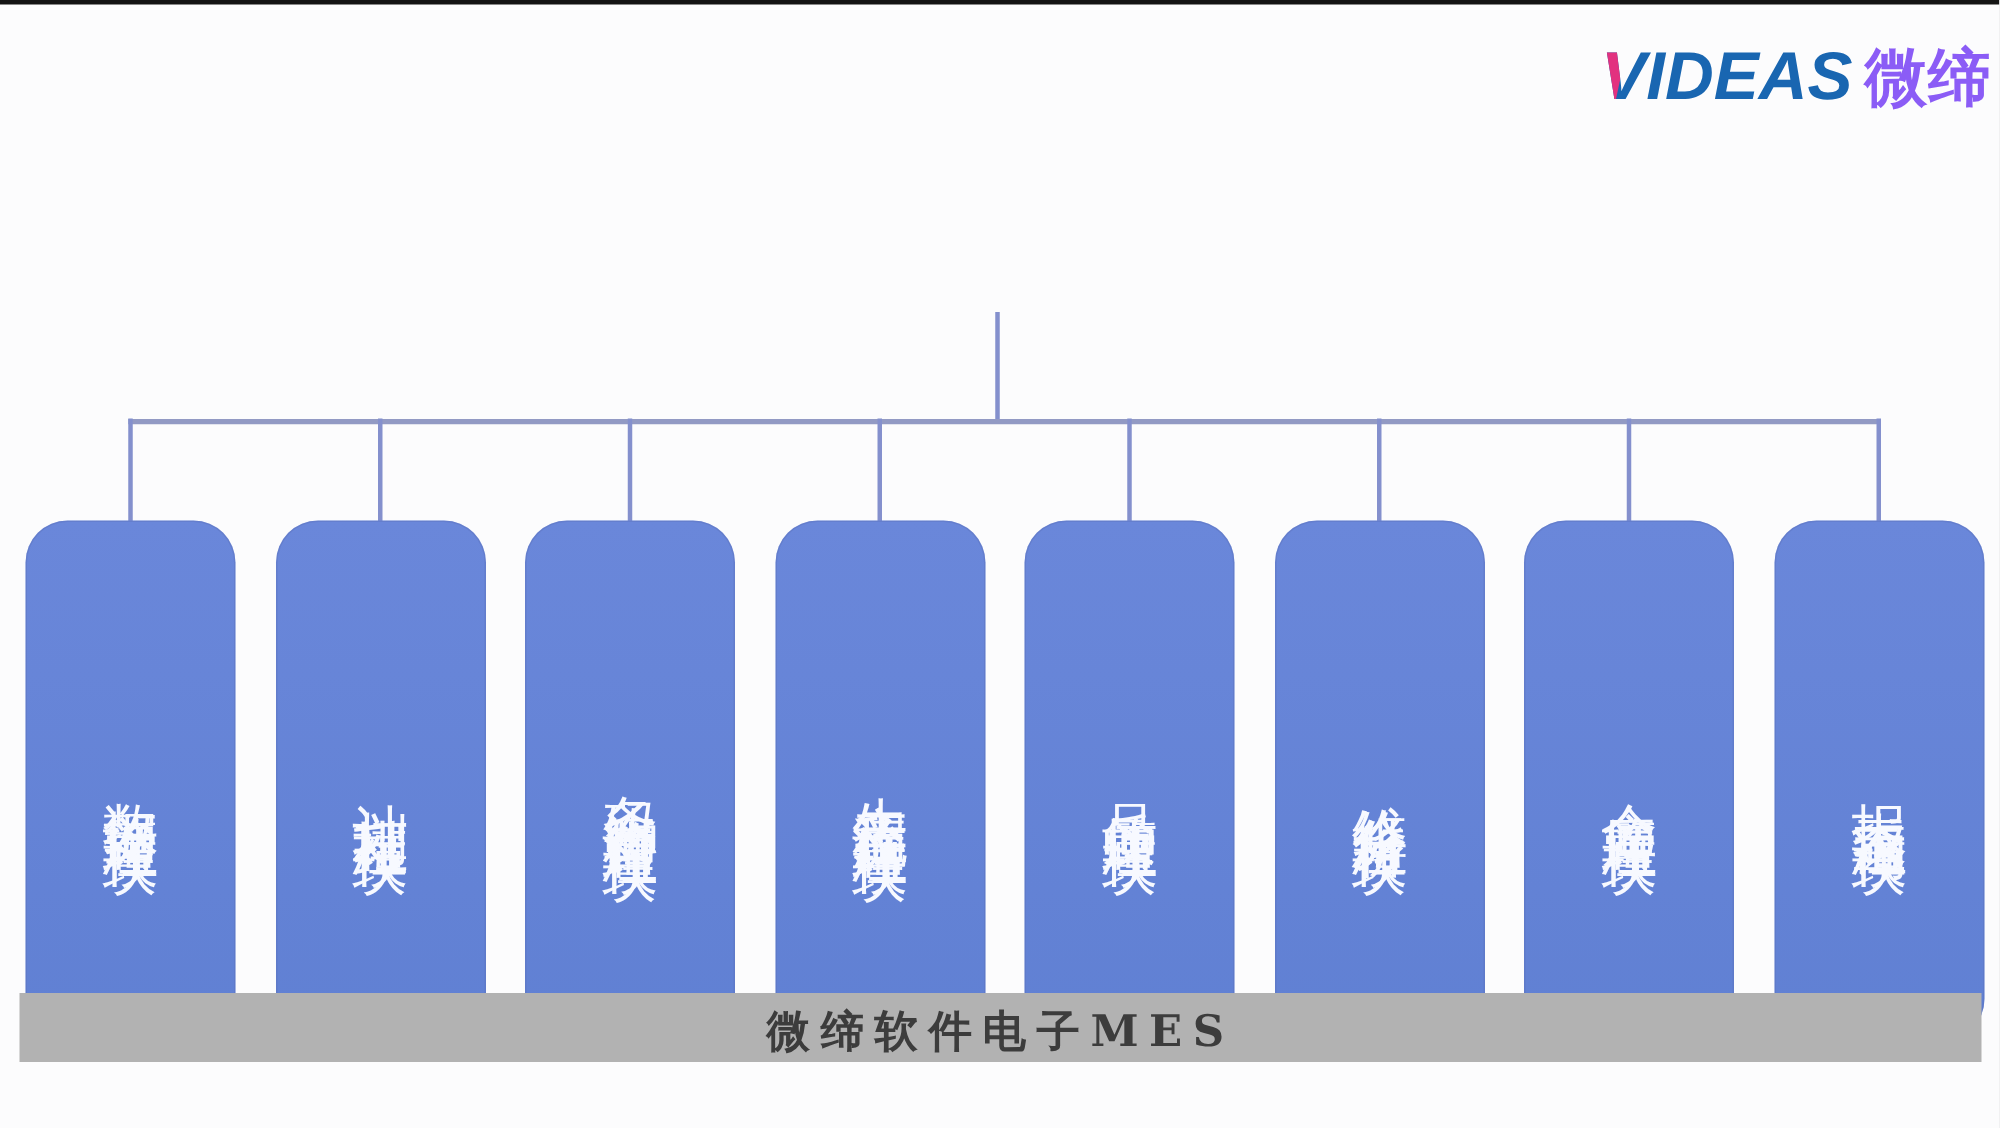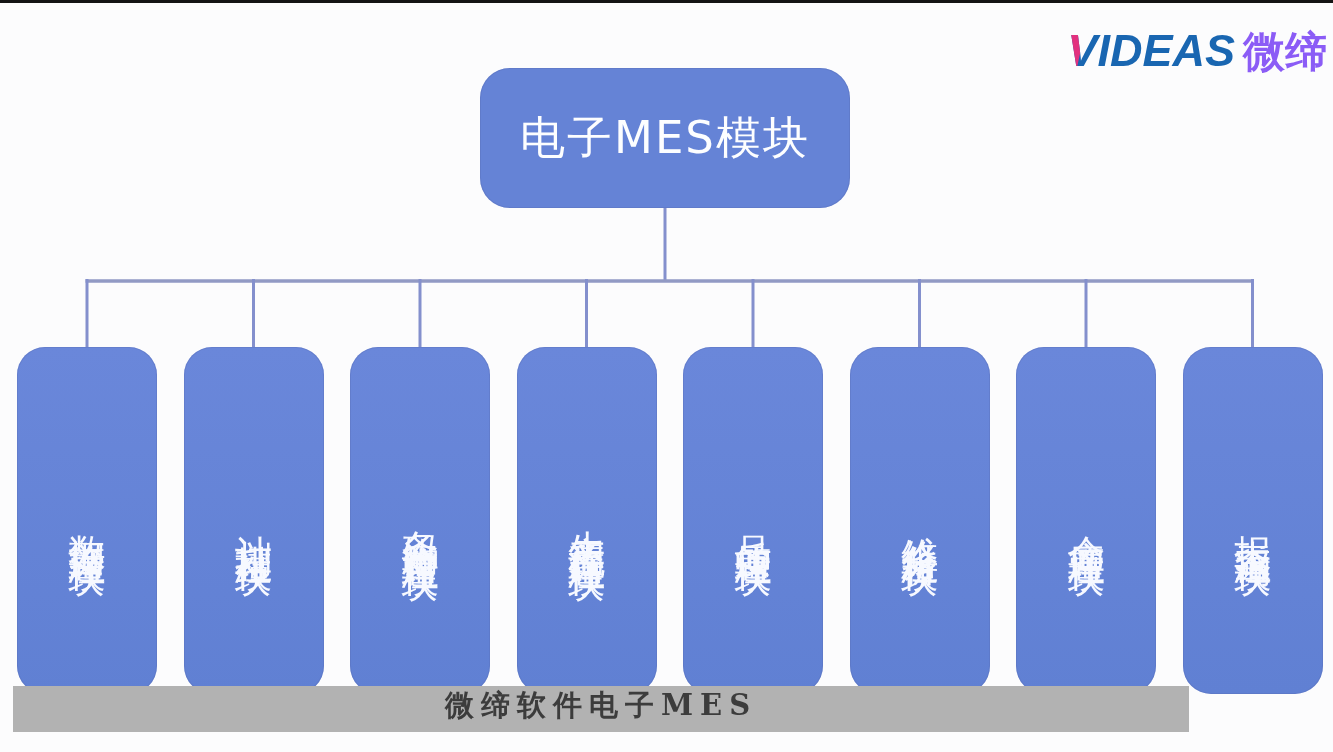--- a/index.html
+++ b/index.html
@@ -61,44 +61,41 @@
     display:flex;align-items:center;justify-content:center;
     box-shadow:inset 0 0 0 1px rgba(90,110,180,.35);
   }
   .vtext{
     writing-mode:vertical-rl;text-orientation:upright;
     color:#f7f9ff;font-size:37px;line-height:1;letter-spacing:5px;
     font-family:"DejaVu Serif",serif;
   }
   
   .footer-bar{
-    position:absolute;left:13px;top:686px;width:1176px;height:46px;
+    position:absolute;left:13px;top:662px;width:1308px;height:46px;
     background:#b2b2b2;
-    display:flex;align-items:flex-start;justify-content:center;
+    display:flex;align-items:flex-end;justify-content:center;
   }
   .footer-bar span{
     color:#3c3c3c;font-size:29px;font-weight:600;letter-spacing:7px;
     font-family:"DejaVu Serif",serif;
   }
 </style>
 </head>
 <body>
 
 <div class="stage">
 
   <div class="top-strip"></div>
 
   <div class="logo">
     <span class="logo-en"><span class="logo-v"><span class="v-blue">V</span><span class="v-pink">V</span></span><span>IDEAS</span></span>
     <span class="logo-cn">微缔</span>
   </div>
 
-  <div class="root-box">
-    <span>电子MES模块</span>
-  </div>
 
   <svg class="connectors" width="1333" height="752" viewBox="0 0 1333 752">
     <line x1="665" y1="208" x2="665" y2="281"></line>
     <line class="hbar" x1="85.5" y1="281" x2="1254" y2="281"></line>
     <line x1="87" y1="279" x2="87" y2="348"></line>
     <line x1="253.5" y1="279" x2="253.5" y2="348"></line>
     <line x1="420" y1="279" x2="420" y2="348"></line>
     <line x1="586.5" y1="279" x2="586.5" y2="348"></line>
     <line x1="753" y1="279" x2="753" y2="348"></line>
     <line x1="919.5" y1="279" x2="919.5" y2="348"></line>

